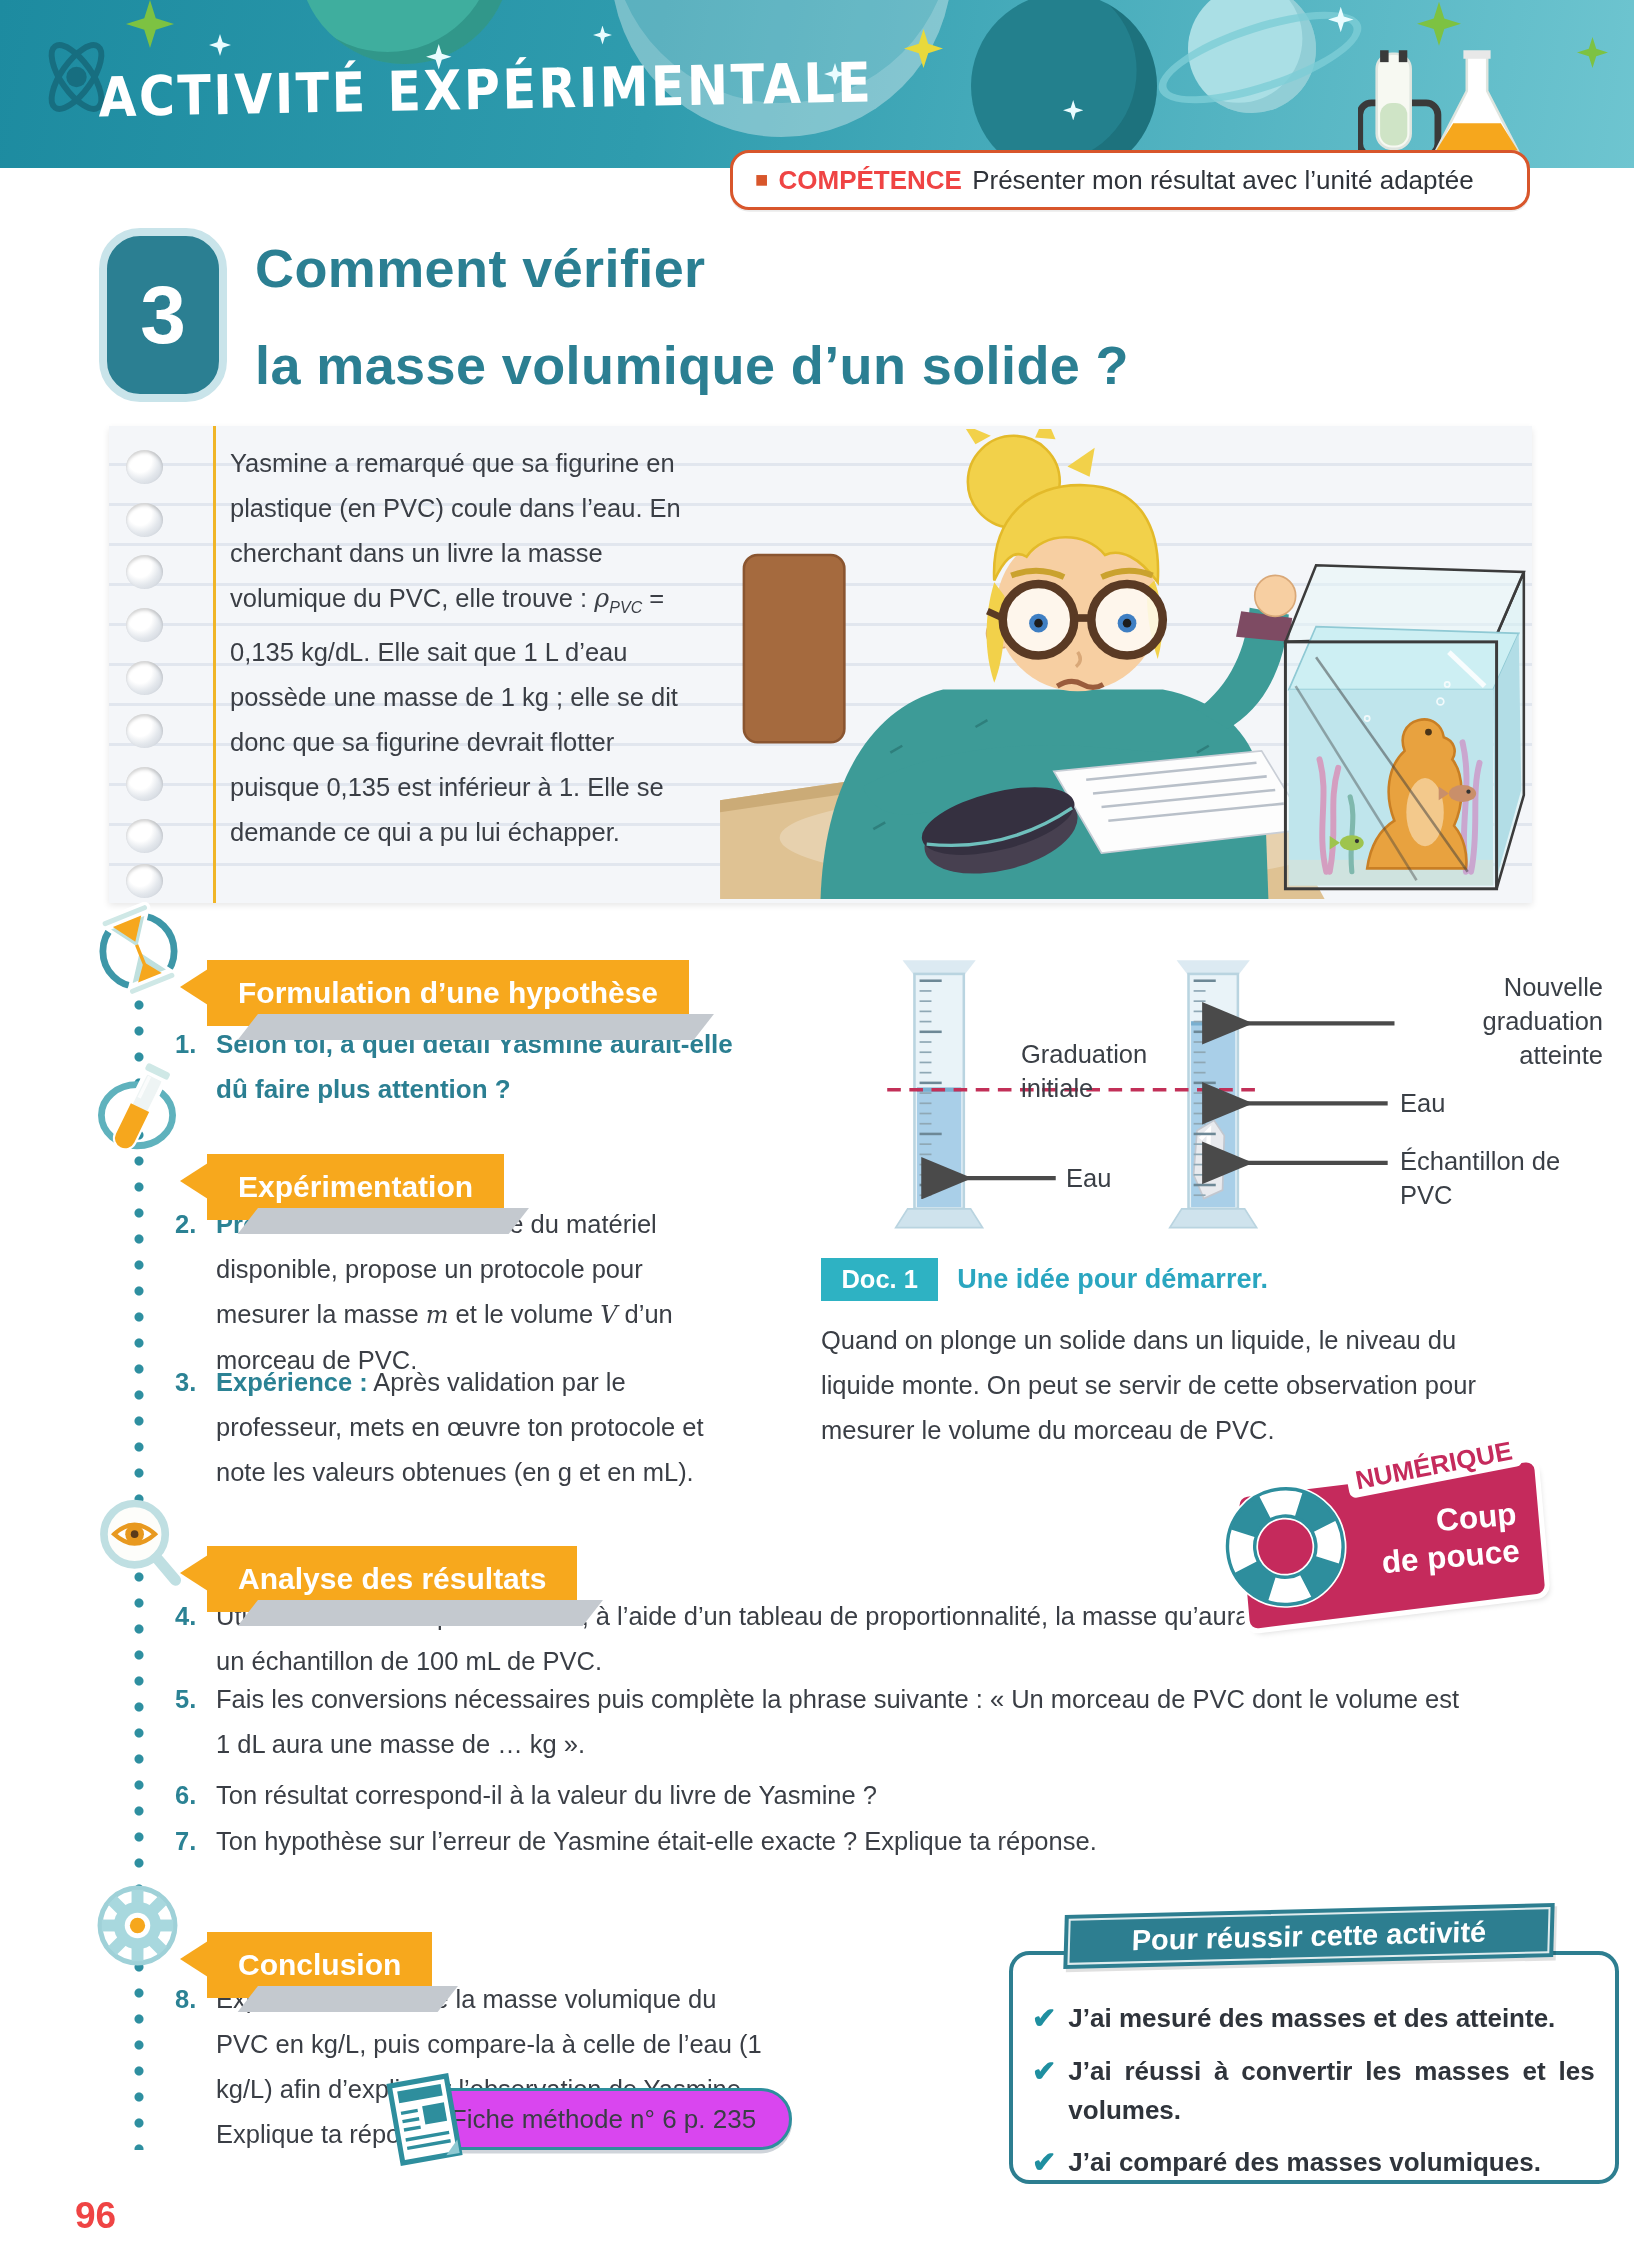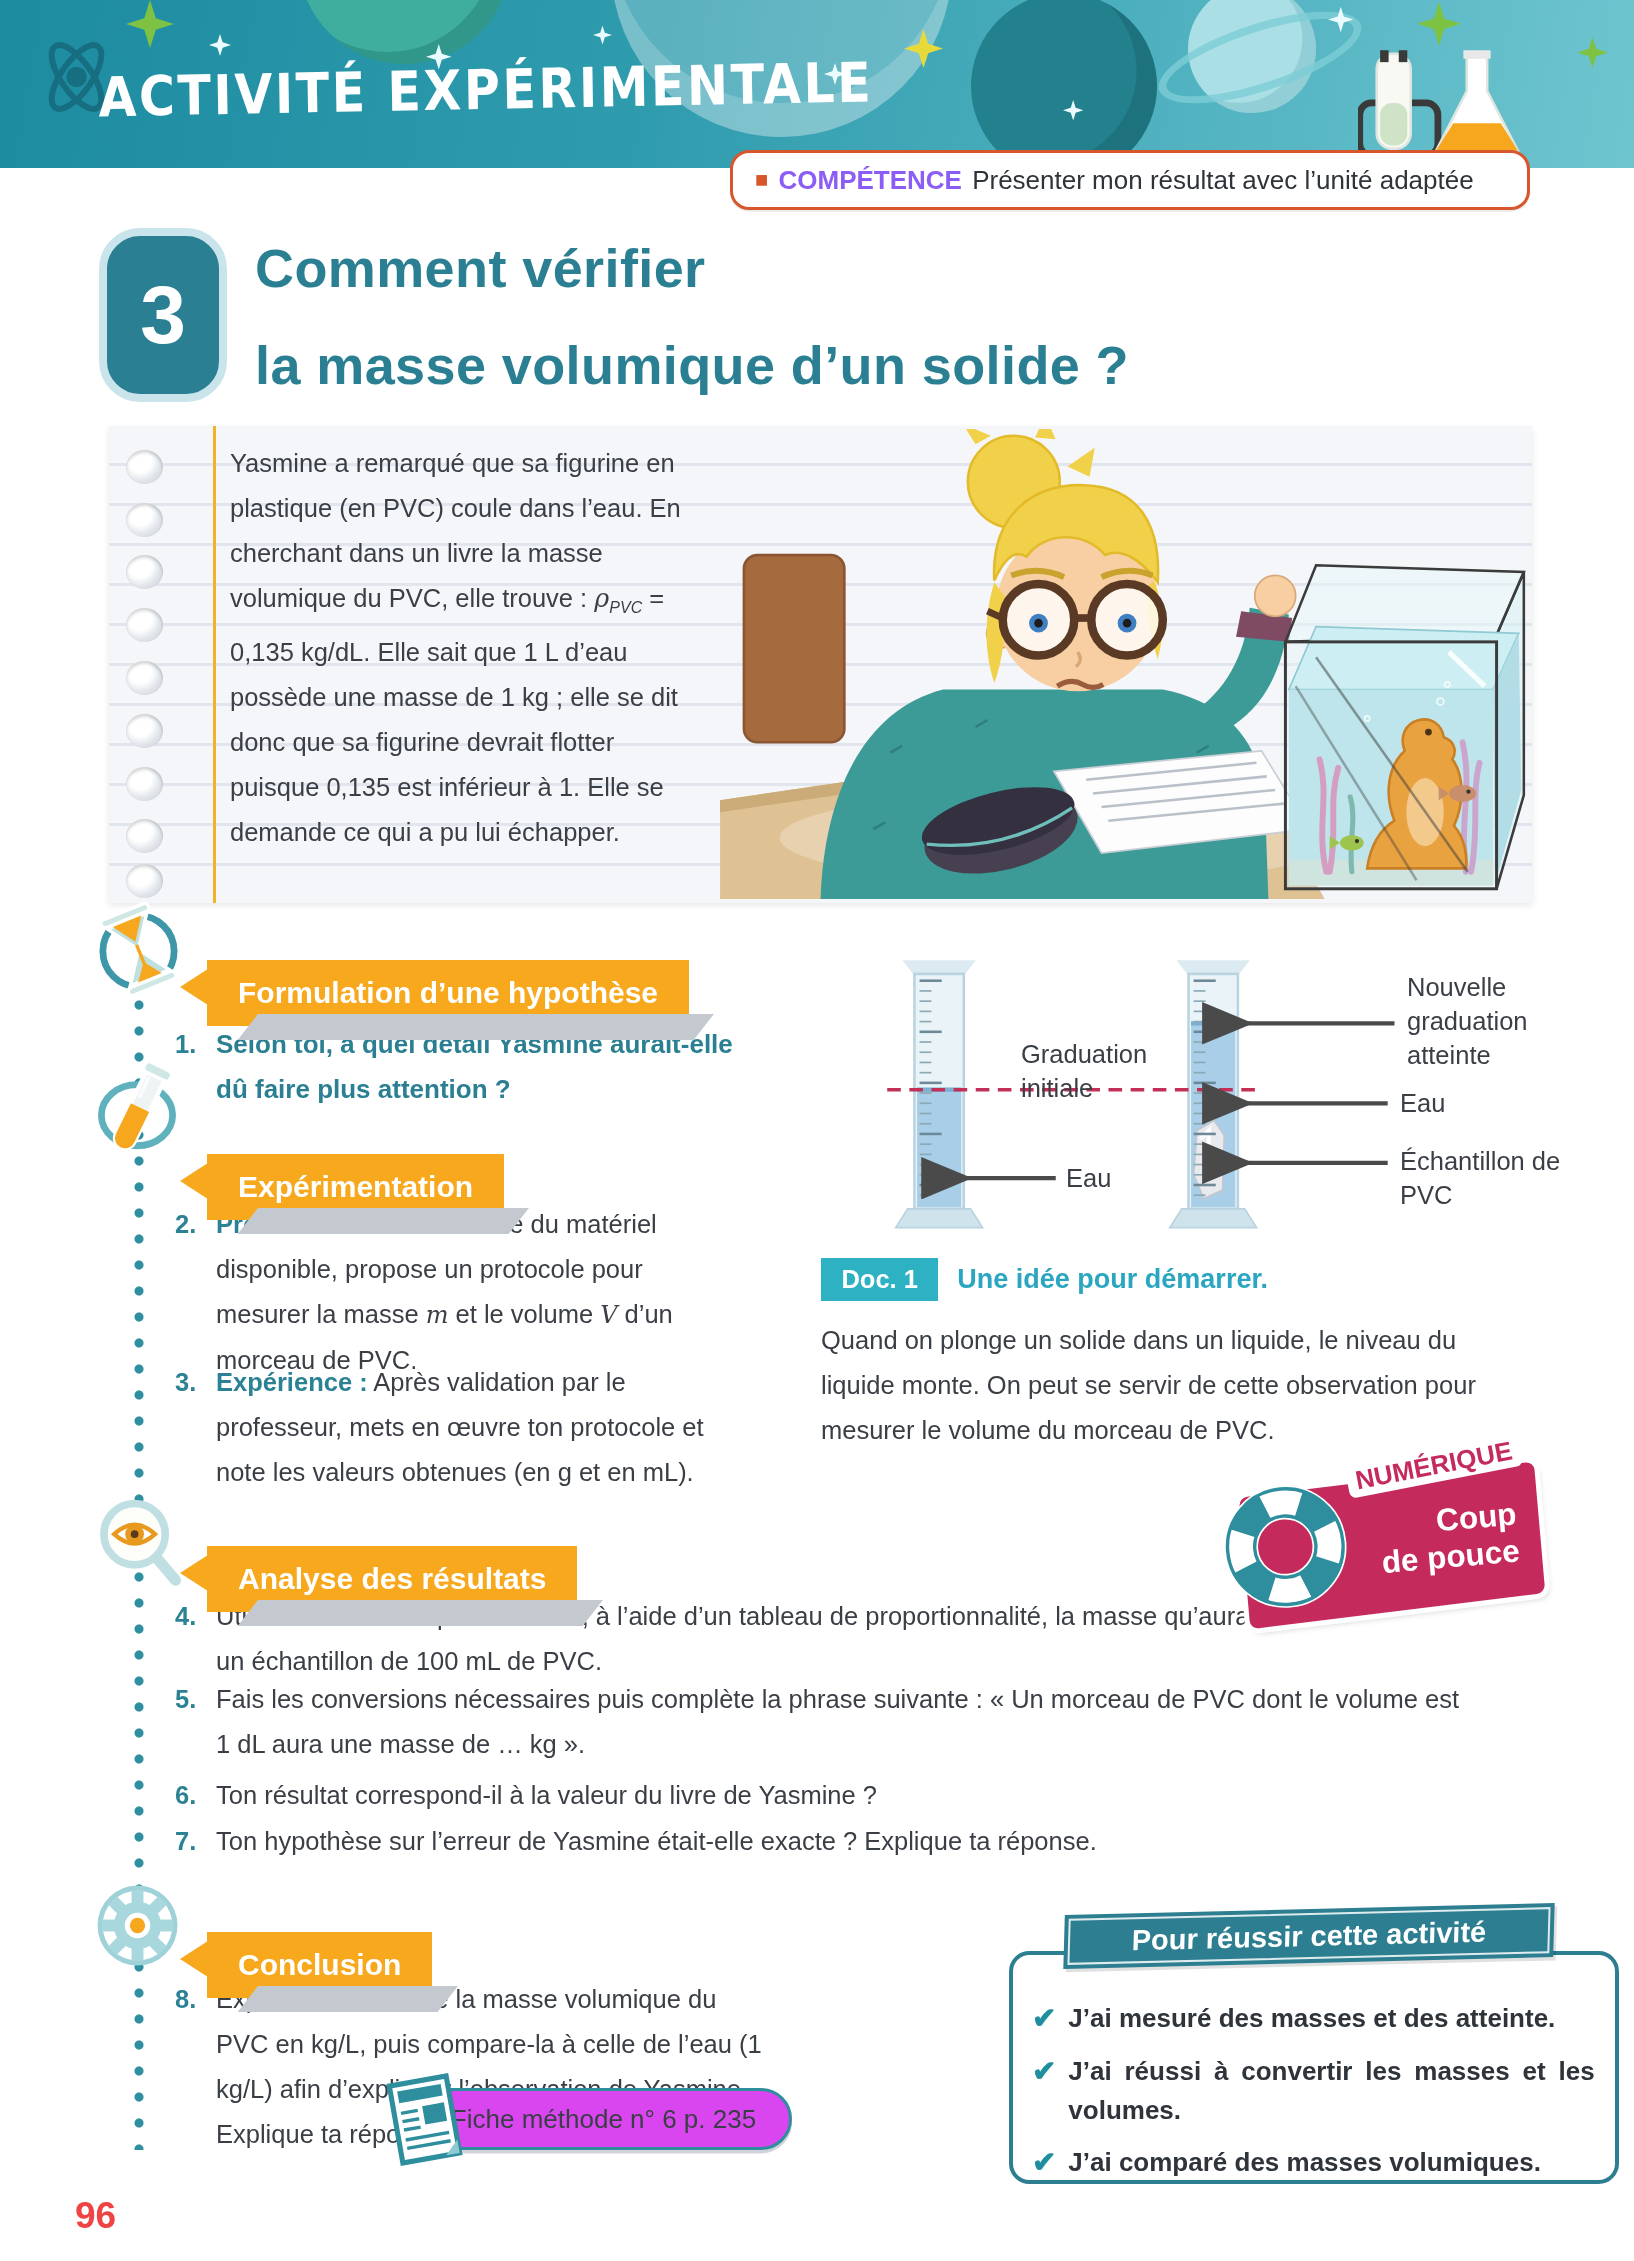--- a/index.html
+++ b/index.html
@@ -12,21 +12,21 @@
   .deco{position:absolute;}
   .circle{border-radius:50%;}
   .star4{clip-path:polygon(50% 0,62% 38%,100% 50%,62% 62%,50% 100%,38% 62%,0 50%,38% 38%);}
   .header-title{position:absolute;left:98px;top:66px;font-size:49px;font-weight:bold;color:#ffffff;
                 letter-spacing:2.6px;transform:scaleY(1.12) rotate(-1deg);transform-origin:left top;
                 font-family:"DejaVu Sans", sans-serif;}
   .competence{position:absolute;left:730px;top:150px;width:800px;height:60px;background:#fff;
               border:3.4px solid #d8562b;border-radius:19px;display:flex;align-items:center;gap:10.2px;
               padding:0 22px;box-sizing:border-box;z-index:5;box-shadow:0 1.7px 0 rgba(0,0,0,.08);}
   .competence .bullet{color:#d8562b;font-size:22px;line-height:1;}
-  .competence .lbl{color:#8b5cf6;font-weight:bold;font-size:26px;}
+  .competence .lbl{color:#ef4444;font-weight:bold;font-size:26px;}
   .competence .txt{font-size:26px;color:#2f333a;}
 
   
   .title-badge{position:absolute;left:99px;top:228px;width:112px;height:158px;background:#2b7f92;
                border:8.5px solid #c9e4ea;border-radius:41px;display:flex;align-items:center;justify-content:center;
                color:#fff;font-size:82px;font-weight:bold;}
   .title-line{position:absolute;left:255px;font-size:54px;font-weight:bold;color:#2b7f92;letter-spacing:0.4px;}
   .title-l1{top:237px;} .title-l2{top:334px;}
 
   
@@ -410,21 +410,21 @@
 
       <line x1="12" y1="158" x2="452" y2="158" stroke="#c23058" stroke-width="4" stroke-dasharray="16 10"></line>
 
       <line x1="210" y1="262" x2="102" y2="262" stroke="#4a4a4a" stroke-width="5" marker-end="url(#ah)"></line>
       <line x1="608" y1="80" x2="432" y2="80" stroke="#4a4a4a" stroke-width="5" marker-end="url(#ah)"></line>
       <line x1="600" y1="174" x2="432" y2="174" stroke="#4a4a4a" stroke-width="5" marker-end="url(#ah)"></line>
       <line x1="600" y1="244" x2="432" y2="244" stroke="#4a4a4a" stroke-width="5" marker-end="url(#ah)"></line>
     </svg>
     <div class="dlabel" style="left:100px;top:82px;width:183px;margin-left:44px;">Graduation initiale</div>
     <div class="dlabel" style="left:189px;top:206px;">Eau</div>
-    <div class="dlabel" style="left:530px;top:15.3px;width:196px;">Nouvelle graduation atteinte</div>
+    <div class="dlabel" style="left:530px;top:15.3px;width:196px;text-align:right;">Nouvelle graduation atteinte</div>
     <div class="dlabel" style="left:523px;top:131px;">Eau</div>
     <div class="dlabel" style="left:523px;top:189px;width:213px;">Échantillon de PVC</div>
   </div>
 
   <div class="doc1-row">
     <div class="doc1-badge">Doc. 1</div>
     <div class="doc1-title">Une idée pour démarrer.</div>
   </div>
   <div class="doc1-text">Quand on plonge un solide dans un liquide, le niveau du liquide monte. On peut se servir de cette observa­tion pour mesurer le volume du morceau de PVC.</div>
 

